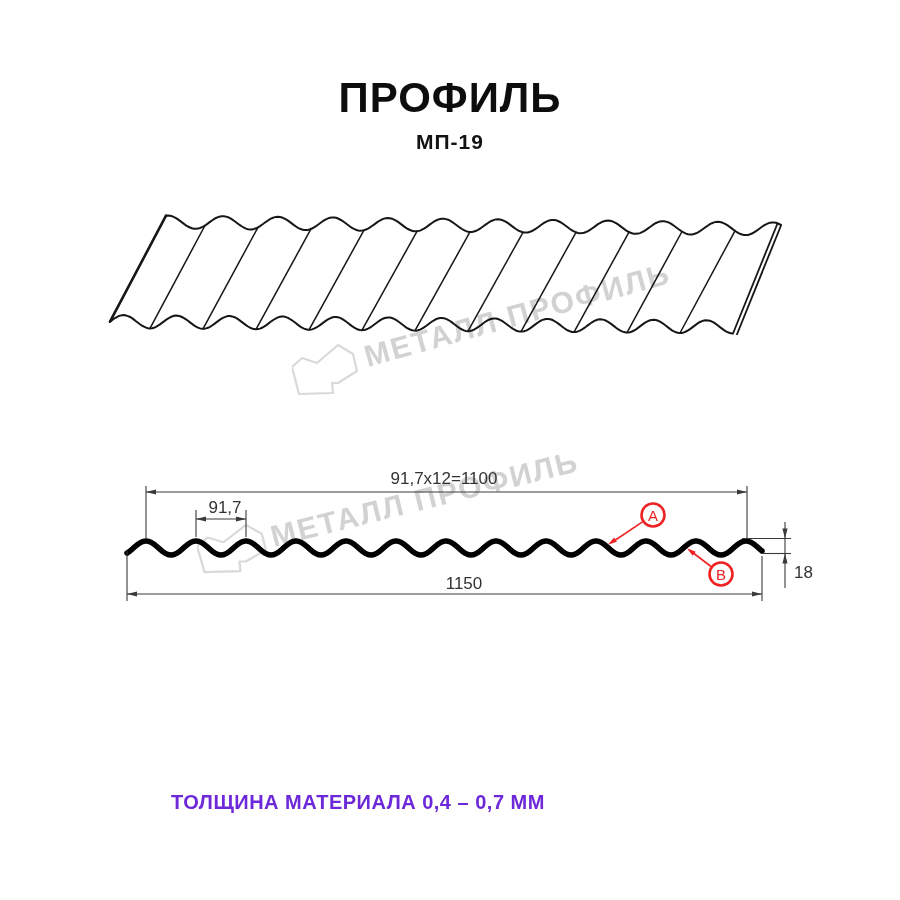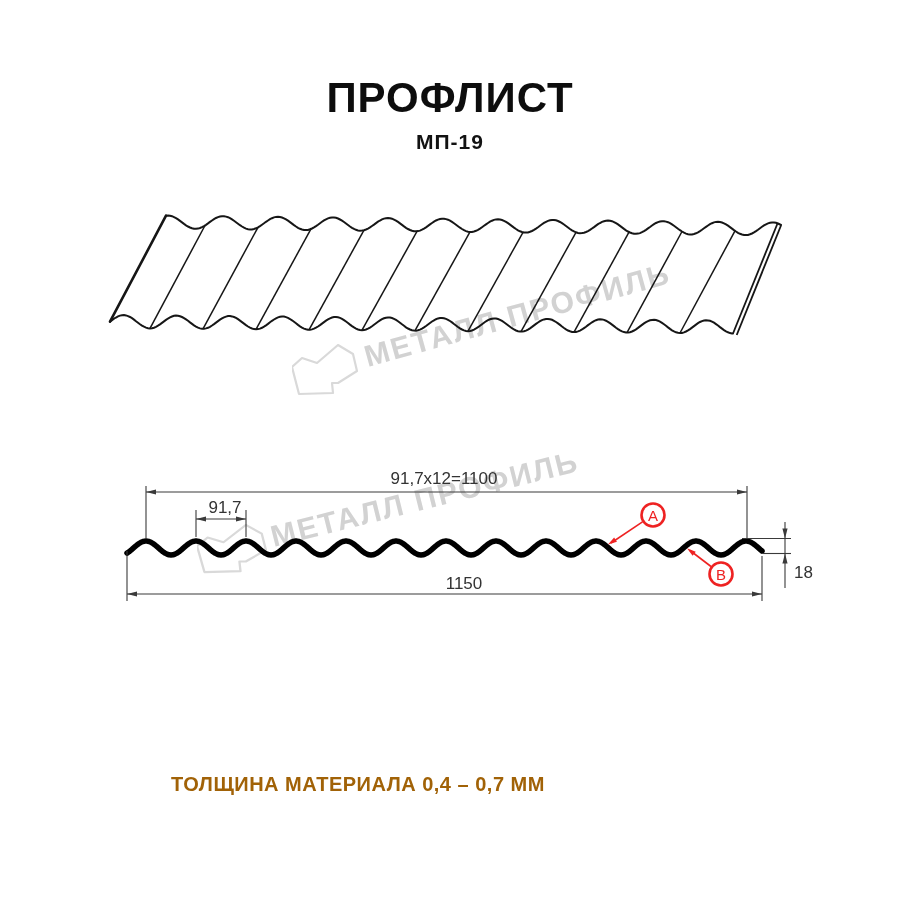--- a/index.html
+++ b/index.html
@@ -3,22 +3,22 @@
 <meta charset="utf-8">
 <style>
   html,body{margin:0;padding:0;background:#ffffff;}
   body{width:900px;height:900px;overflow:hidden;font-family:"Liberation Sans",sans-serif;}
   .canvas{position:relative;width:900px;height:900px;background:#fff;}
 
   .title-block{position:absolute;left:0;top:76px;width:900px;text-align:center;z-index:3;}
   .title-block h1{margin:0;font-size:42px;line-height:44px;font-weight:700;letter-spacing:1px;color:#0d0d0d;}
   .subtitle{margin-top:11px;font-size:21px;line-height:22px;font-weight:600;letter-spacing:1px;color:#121212;}
 
-  .footer-note{position:absolute;left:0;top:771px;width:716px;text-align:center;
-    font-size:20px;line-height:26px;font-weight:700;letter-spacing:0.5px;color:#a16207;z-index:3;}
+  .footer-note{position:absolute;left:0;top:789px;width:716px;text-align:center;
+    font-size:20px;line-height:26px;font-weight:700;letter-spacing:0.5px;color:#6d28d9;z-index:3;}
 
   .wm{position:absolute;z-index:1;}
   .wm-text{position:absolute;font-size:30px;font-weight:700;letter-spacing:2px;white-space:nowrap;
     line-height:22px;height:22px;transform-origin:0 100%;z-index:1;}
   .wm-text.t1{left:368px;top:346px;transform:rotate(-15.5deg);}
   .wm-text.t2{left:274px;top:526px;transform:rotate(-14deg);}
   .wm-logo{position:absolute;z-index:1;}
   .wm-logo.l1{left:292px;top:344px;}
   .wm-logo.l2{left:197px;top:524px;}
 
@@ -105,18 +105,18 @@
           <path d="M0,0 L-9,-2.6 L-9,2.6 Z" transform="translate(687,548.3) rotate(217.1)" fill="#ee2222" stroke="none"></path>
         </g>
       <circle class="accent" cx="653" cy="515" r="11.5" fill="#ffffff" stroke-width="2.6" stroke="#ee2222"></circle>
       <text class="mark-text accent-text" x="653" y="520.5" text-anchor="middle" fill="#ee2222">A</text>
       <circle class="accent" cx="721" cy="574" r="11.5" fill="#ffffff" stroke-width="2.6" stroke="#ee2222"></circle>
       <text class="mark-text accent-text" x="721" y="579.5" text-anchor="middle" fill="#ee2222">B</text>
     </g>
   </svg>
 
   <div class="title-block">
-    <h1>ПРОФЛИСТ</h1>
+    <h1>ПРОФИЛЬ</h1>
     <div class="subtitle">МП-19</div>
   </div>
 
   <div class="footer-note">ТОЛЩИНА МАТЕРИАЛА 0,4 – 0,7 ММ</div>
 </div>
 
 </body></html>

